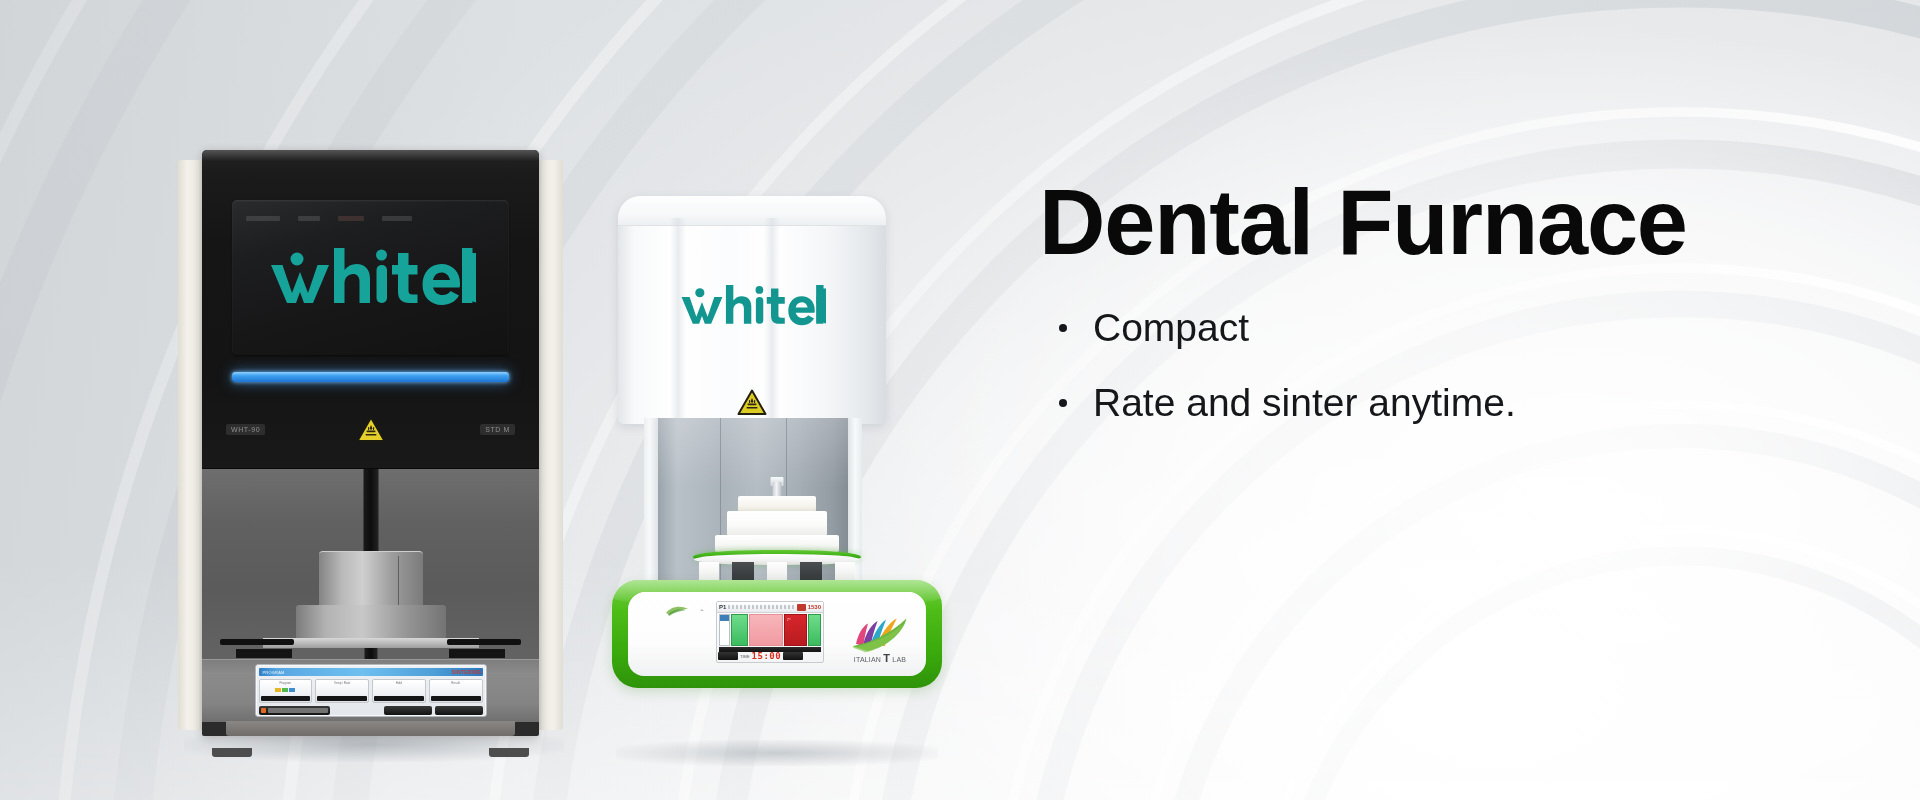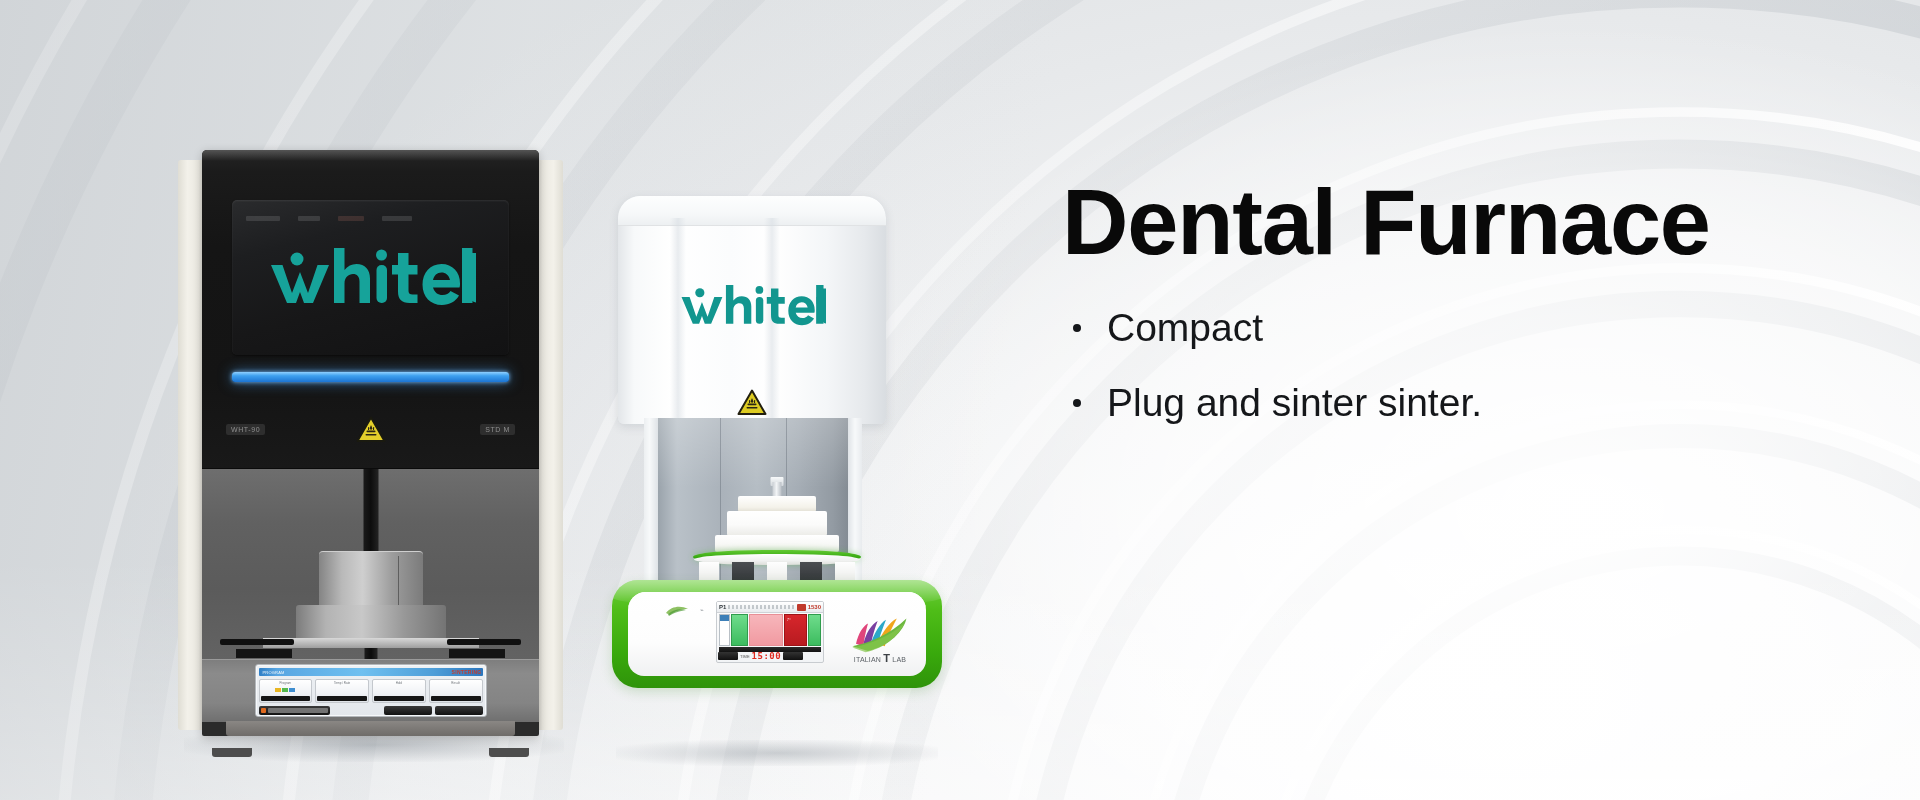--- a/index.html
+++ b/index.html
@@ -43,37 +43,37 @@
     right: -6%;
     top: 4%;
     width: 62%;
     height: 96%;
     background: radial-gradient(ellipse at 62% 62%, rgba(255,255,255,0.95) 0%, rgba(255,255,255,0.55) 42%, rgba(255,255,255,0) 72%);
   }
 
   
   .text-block {
     position: absolute;
-    left: 1062px;
+    left: 1039px;
     top: 176px;
     width: 800px;
   }
   .headline {
     font-family: "Liberation Sans", sans-serif;
     font-weight: 700;
     font-size: 92px;
     line-height: 1.0;
     letter-spacing: -1.2px;
     color: #090909;
     margin: 0 0 40px 0;
     white-space: nowrap;
   }
   .bullets {
     list-style: none;
-    margin: 7px;
+    margin: 16px;
     padding: 0;
   }
   .bullets li {
     position: relative;
     font-size: 39px;
     line-height: 1.0;
     color: #15171a;
     padding-left: 38px;
     margin-bottom: 36px;
     white-space: nowrap;
@@ -1028,18 +1028,18 @@
 
   <div class="text-block">
     <h1 class="headline">Dental Furnace</h1>
     <ul class="bullets">
       <li>
         <span class="dot"></span>
         <span>Compact</span>
       </li>
       <li>
         <span class="dot"></span>
-        <span>Plug and sinter sinter.</span>
+        <span>Rate and sinter anytime.</span>
       </li>
     </ul>
   </div>
 
 </div>
 
 </body></html>

